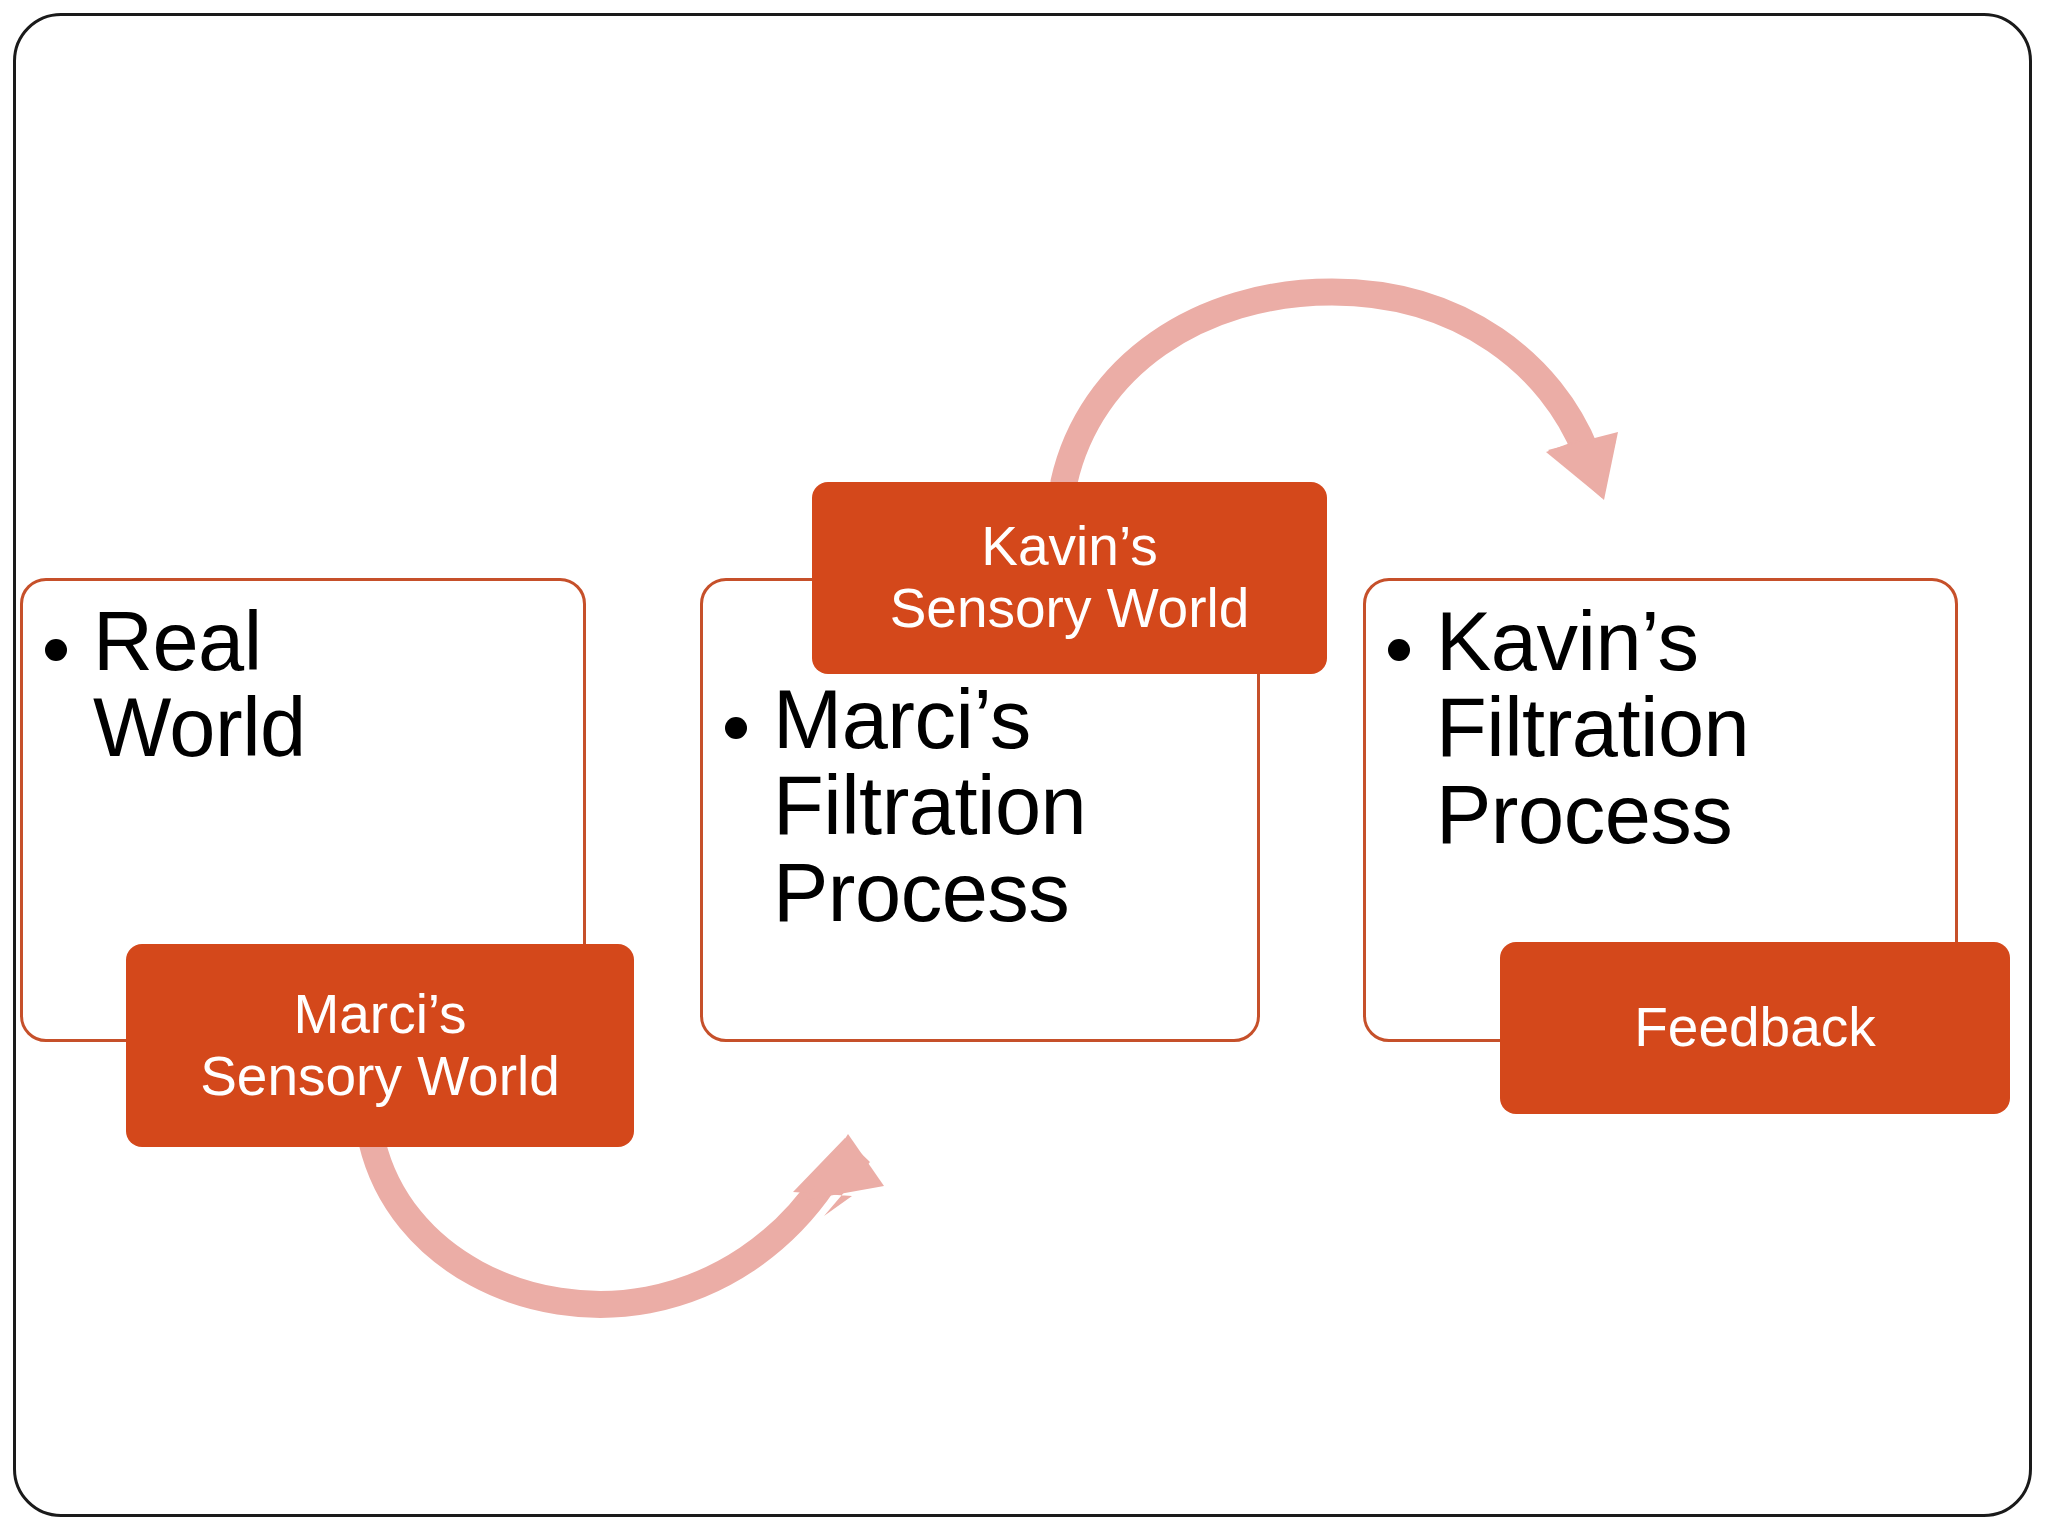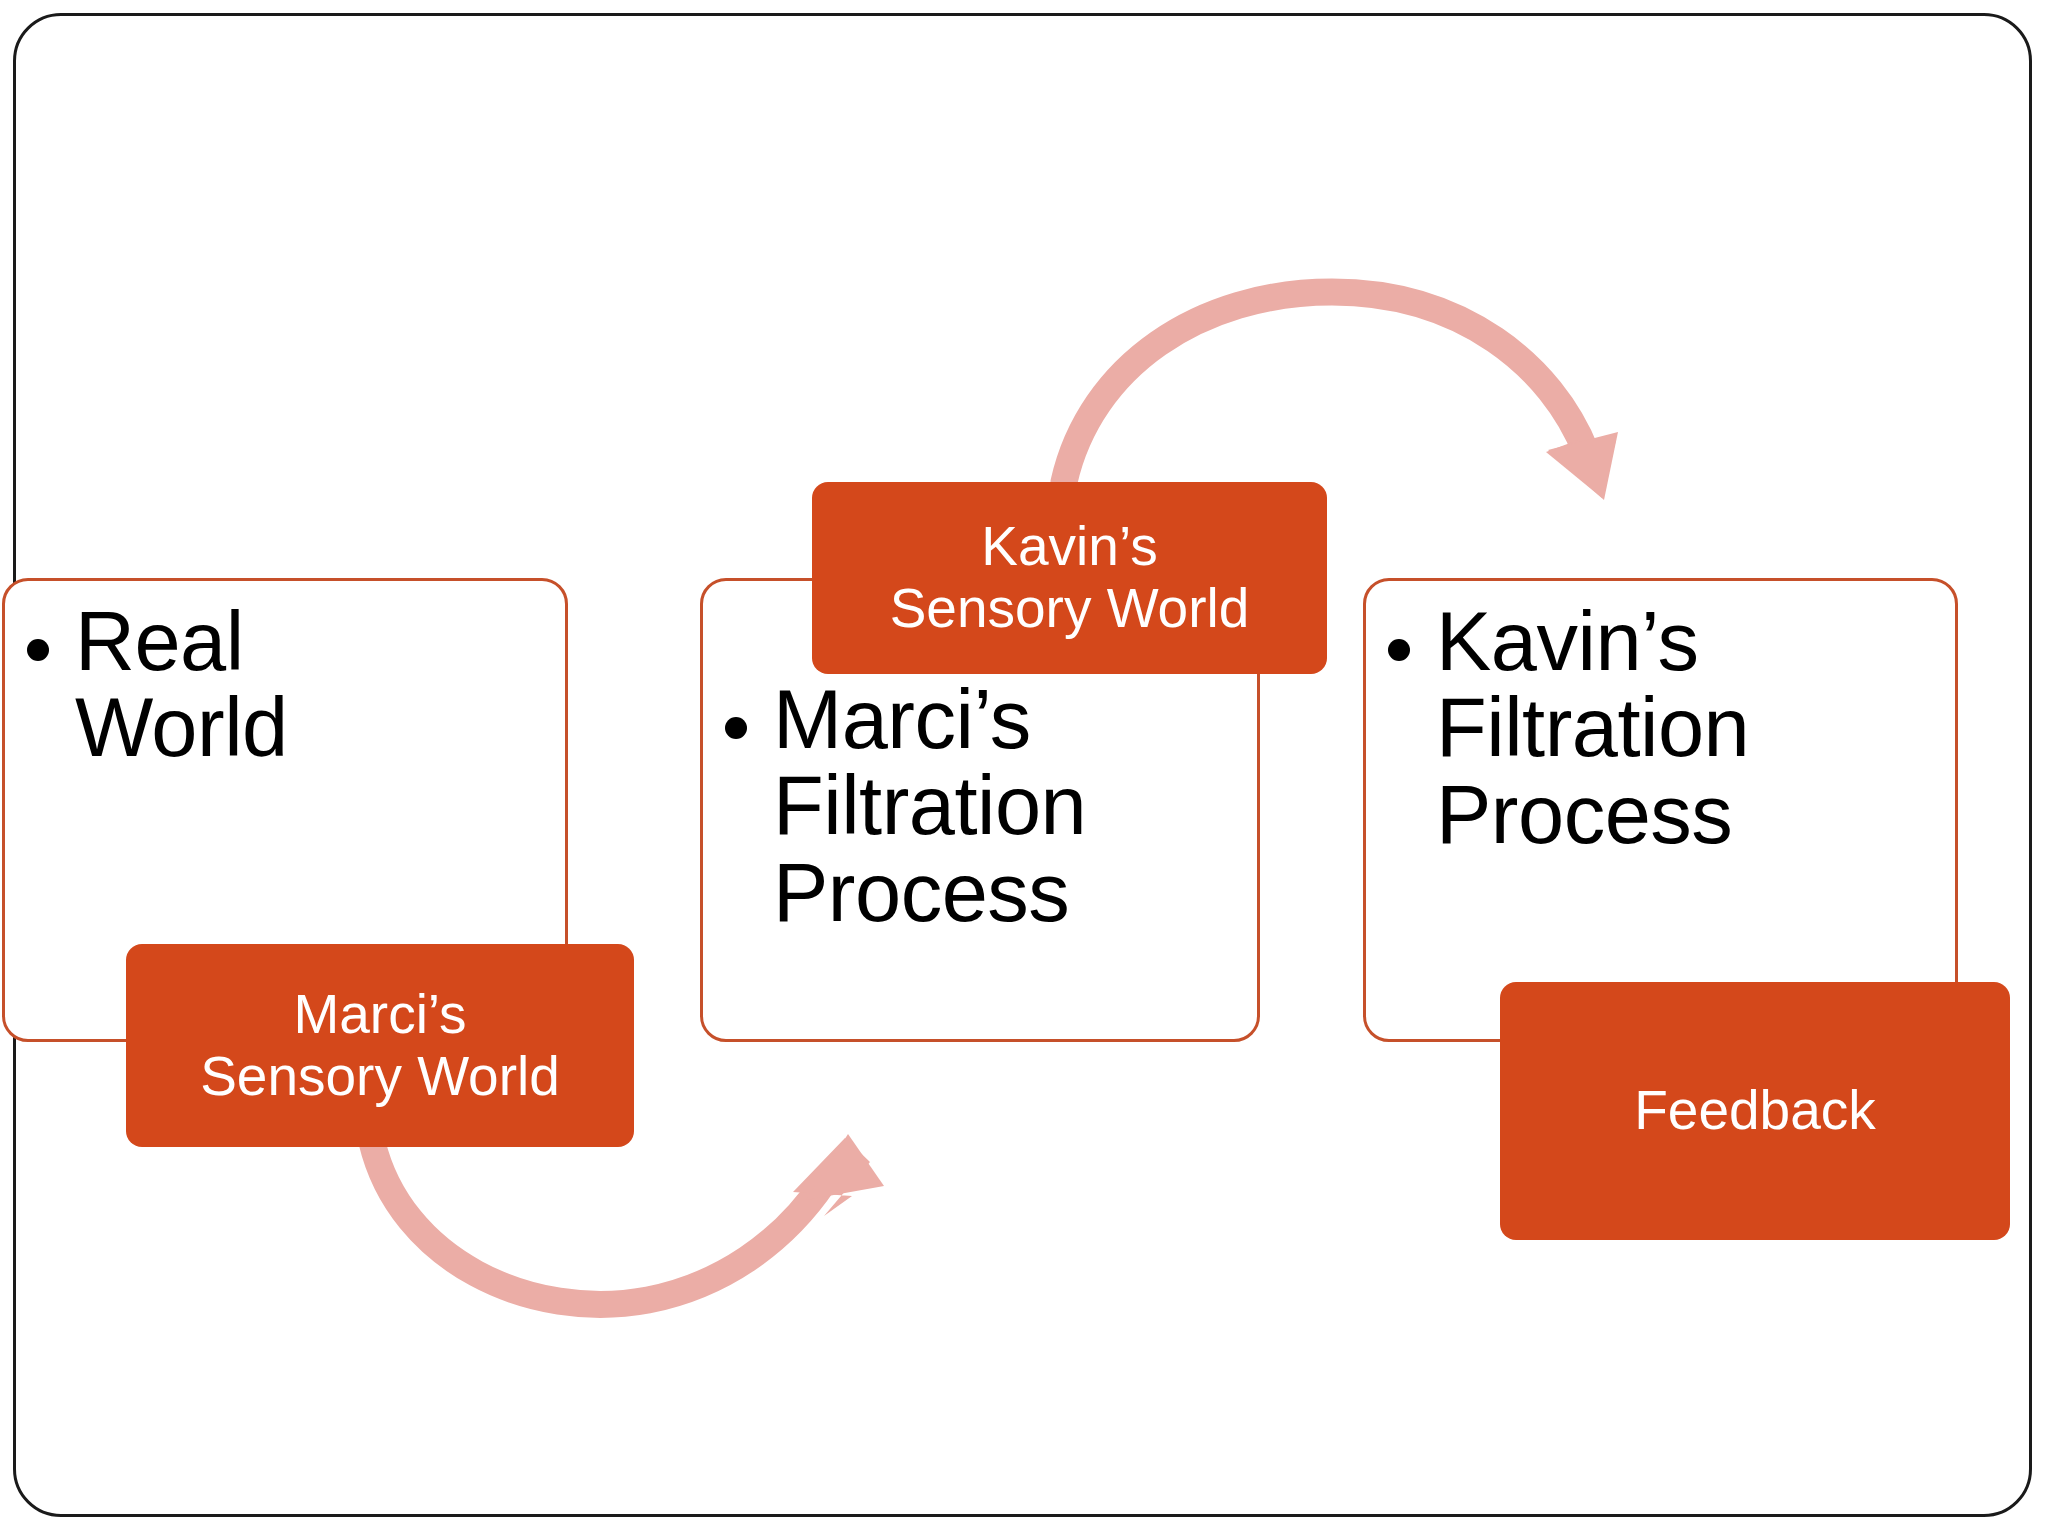--- a/index.html
+++ b/index.html
@@ -93,21 +93,21 @@
   .layer-arrow  { z-index: 3; }
   .layer-chip   { z-index: 4; }
 </style>
 </head>
 <body>
 
 <div id="canvas">
 
   <div class="slide-frame"></div>
 
-  <div class="outline-box layer-box" style="left:2px; top:578px; width:566px; height:464px;">
+  <div class="outline-box layer-box" style="left:20px; top:578px; width:566px; height:464px;">
     <div class="bullet-row">
       <span class="bullet-dot"></span>
       <span class="bullet-text">Real
 World</span>
     </div>
   </div>
 
   <div class="outline-box layer-box" style="left:700px; top:578px; width:560px; height:464px;">
     <div class="bullet-row" style="padding-top:96px;">
       <span class="bullet-dot"></span>
@@ -149,17 +149,17 @@
   <div class="chip layer-chip" style="left:812px; top:482px; width:515px; height:192px;">
     <span>Kavin’s
 Sensory World</span>
   </div>
 
   <div class="chip layer-chip" style="left:126px; top:944px; width:508px; height:203px;">
     <span>Marci’s
 Sensory World</span>
   </div>
 
-  <div class="chip layer-chip" style="left:1500px; top:942px; width:510px; height:258px;margin-top:40px;">
+  <div class="chip layer-chip" style="left:1500px; top:942px; width:510px; height:172px;">
     <span>Feedback</span>
   </div>
 
 </div>
 
 </body></html>

